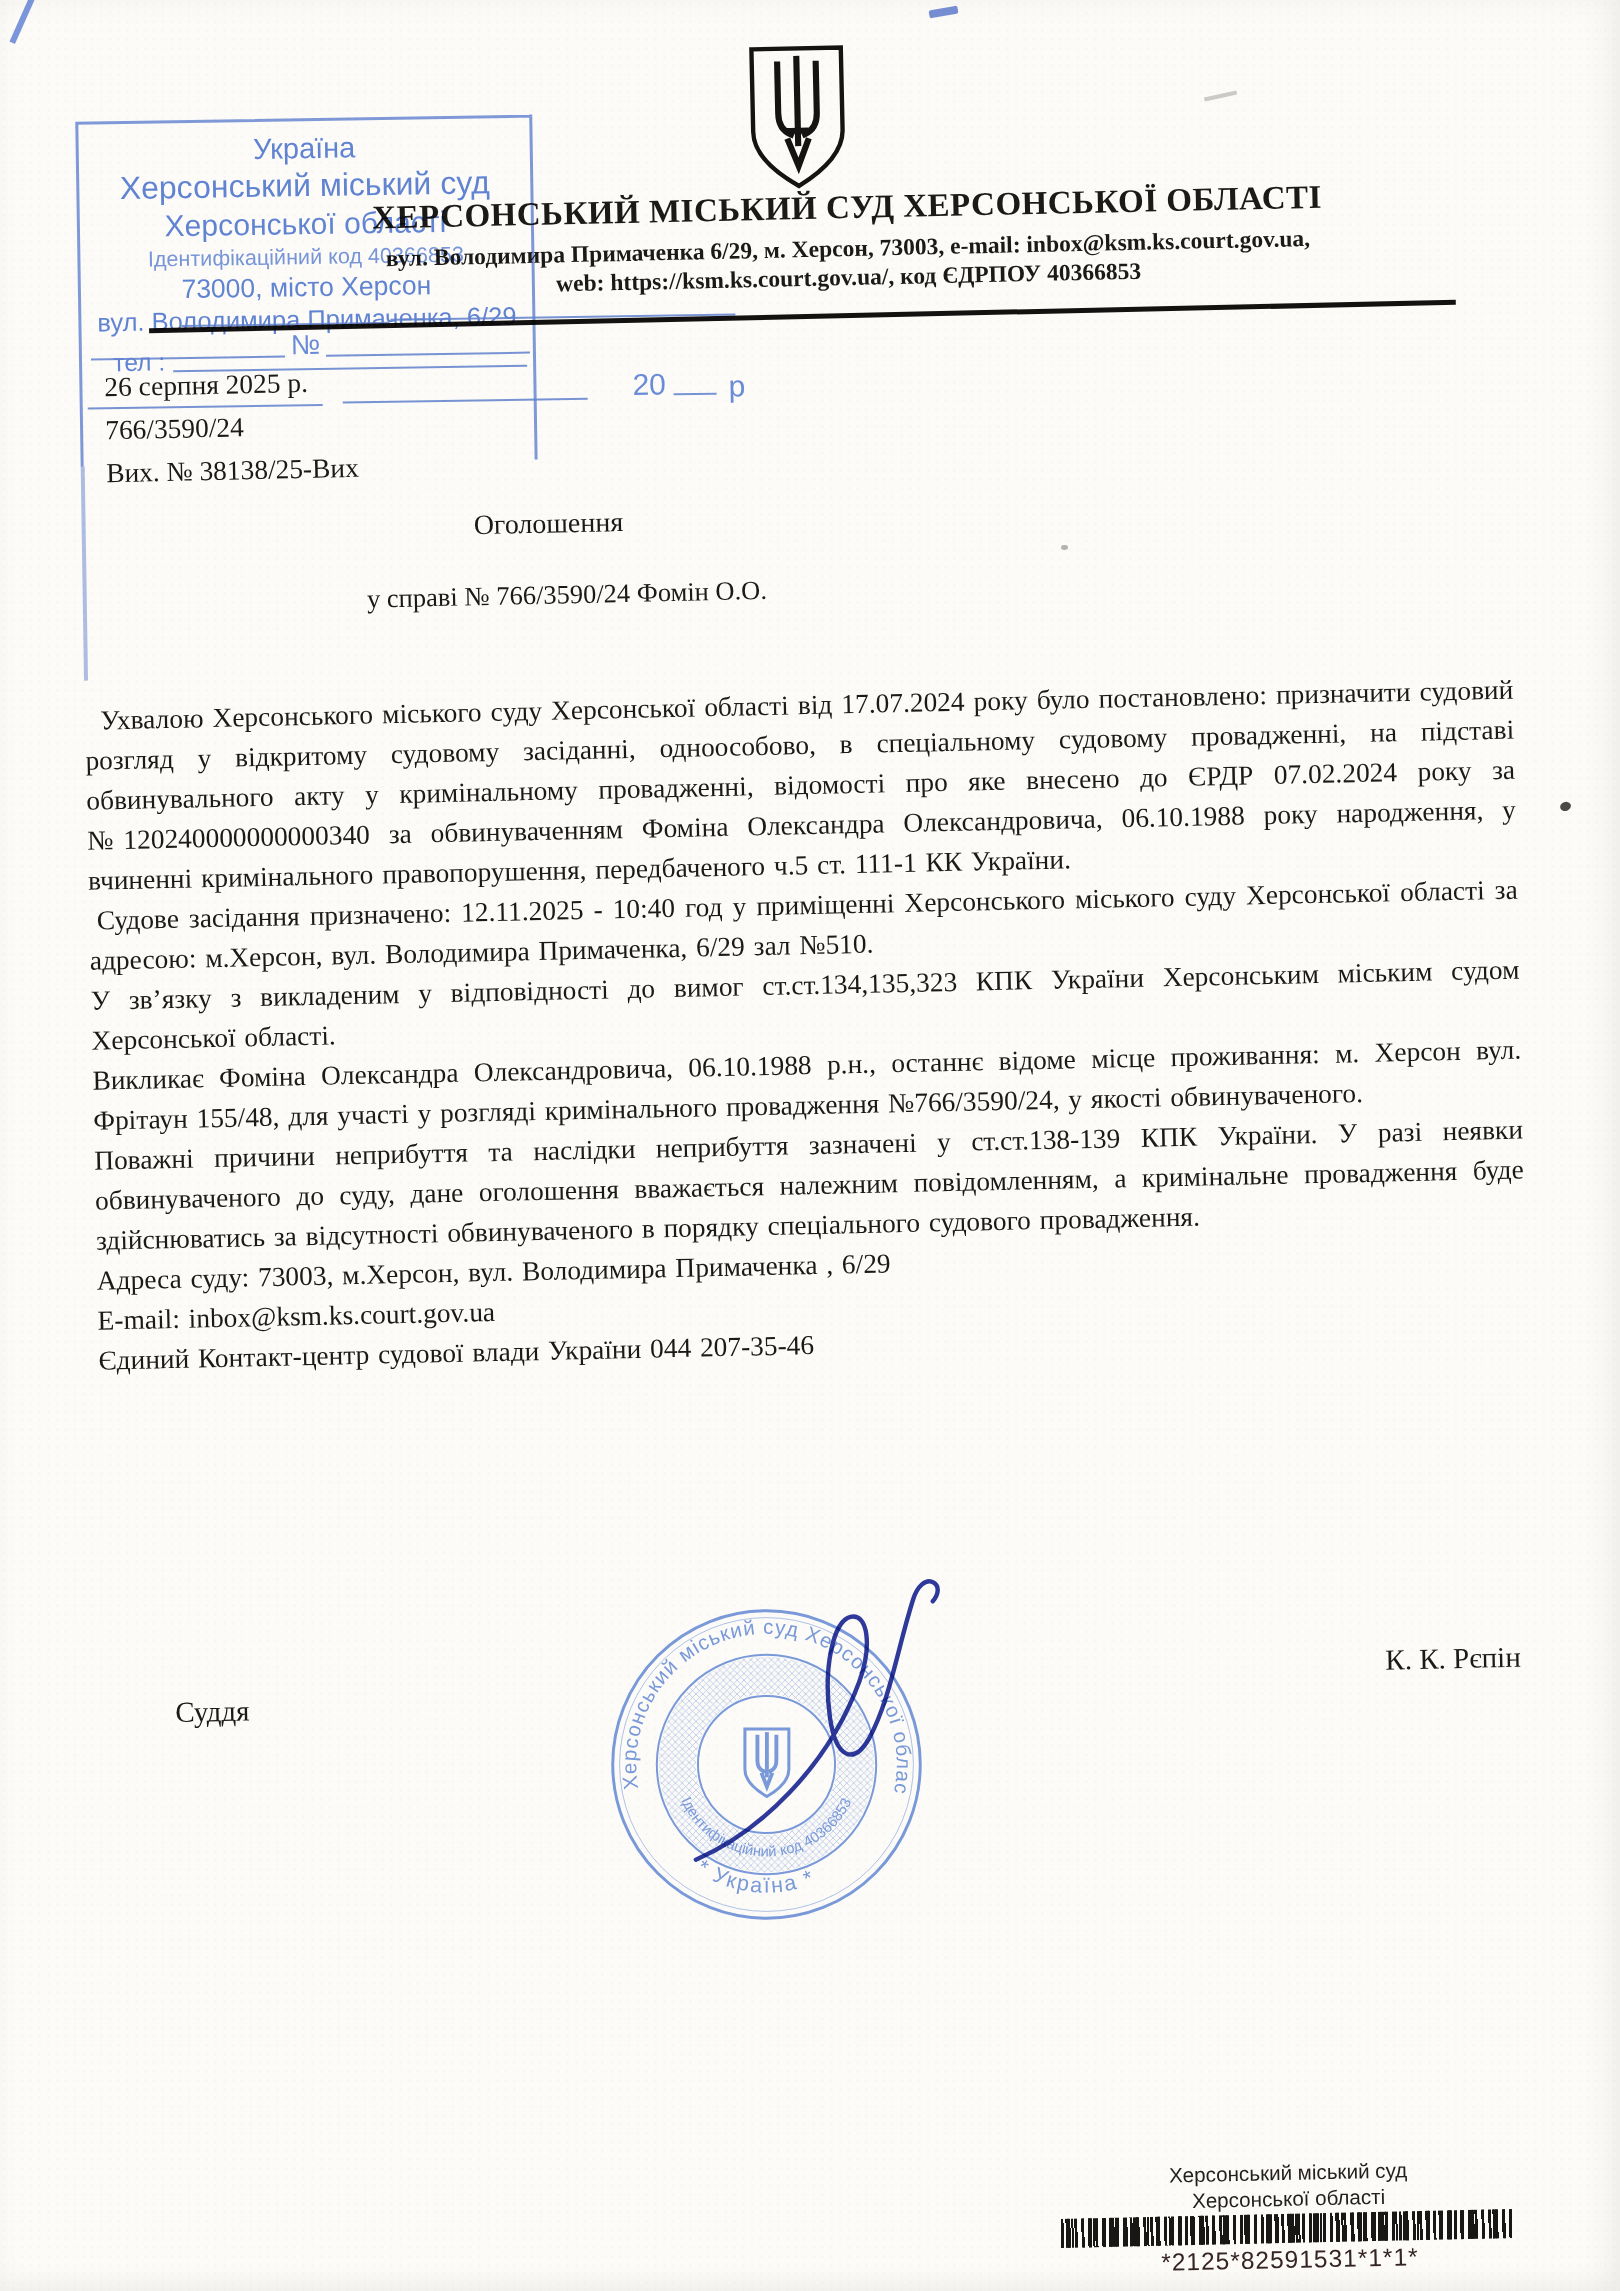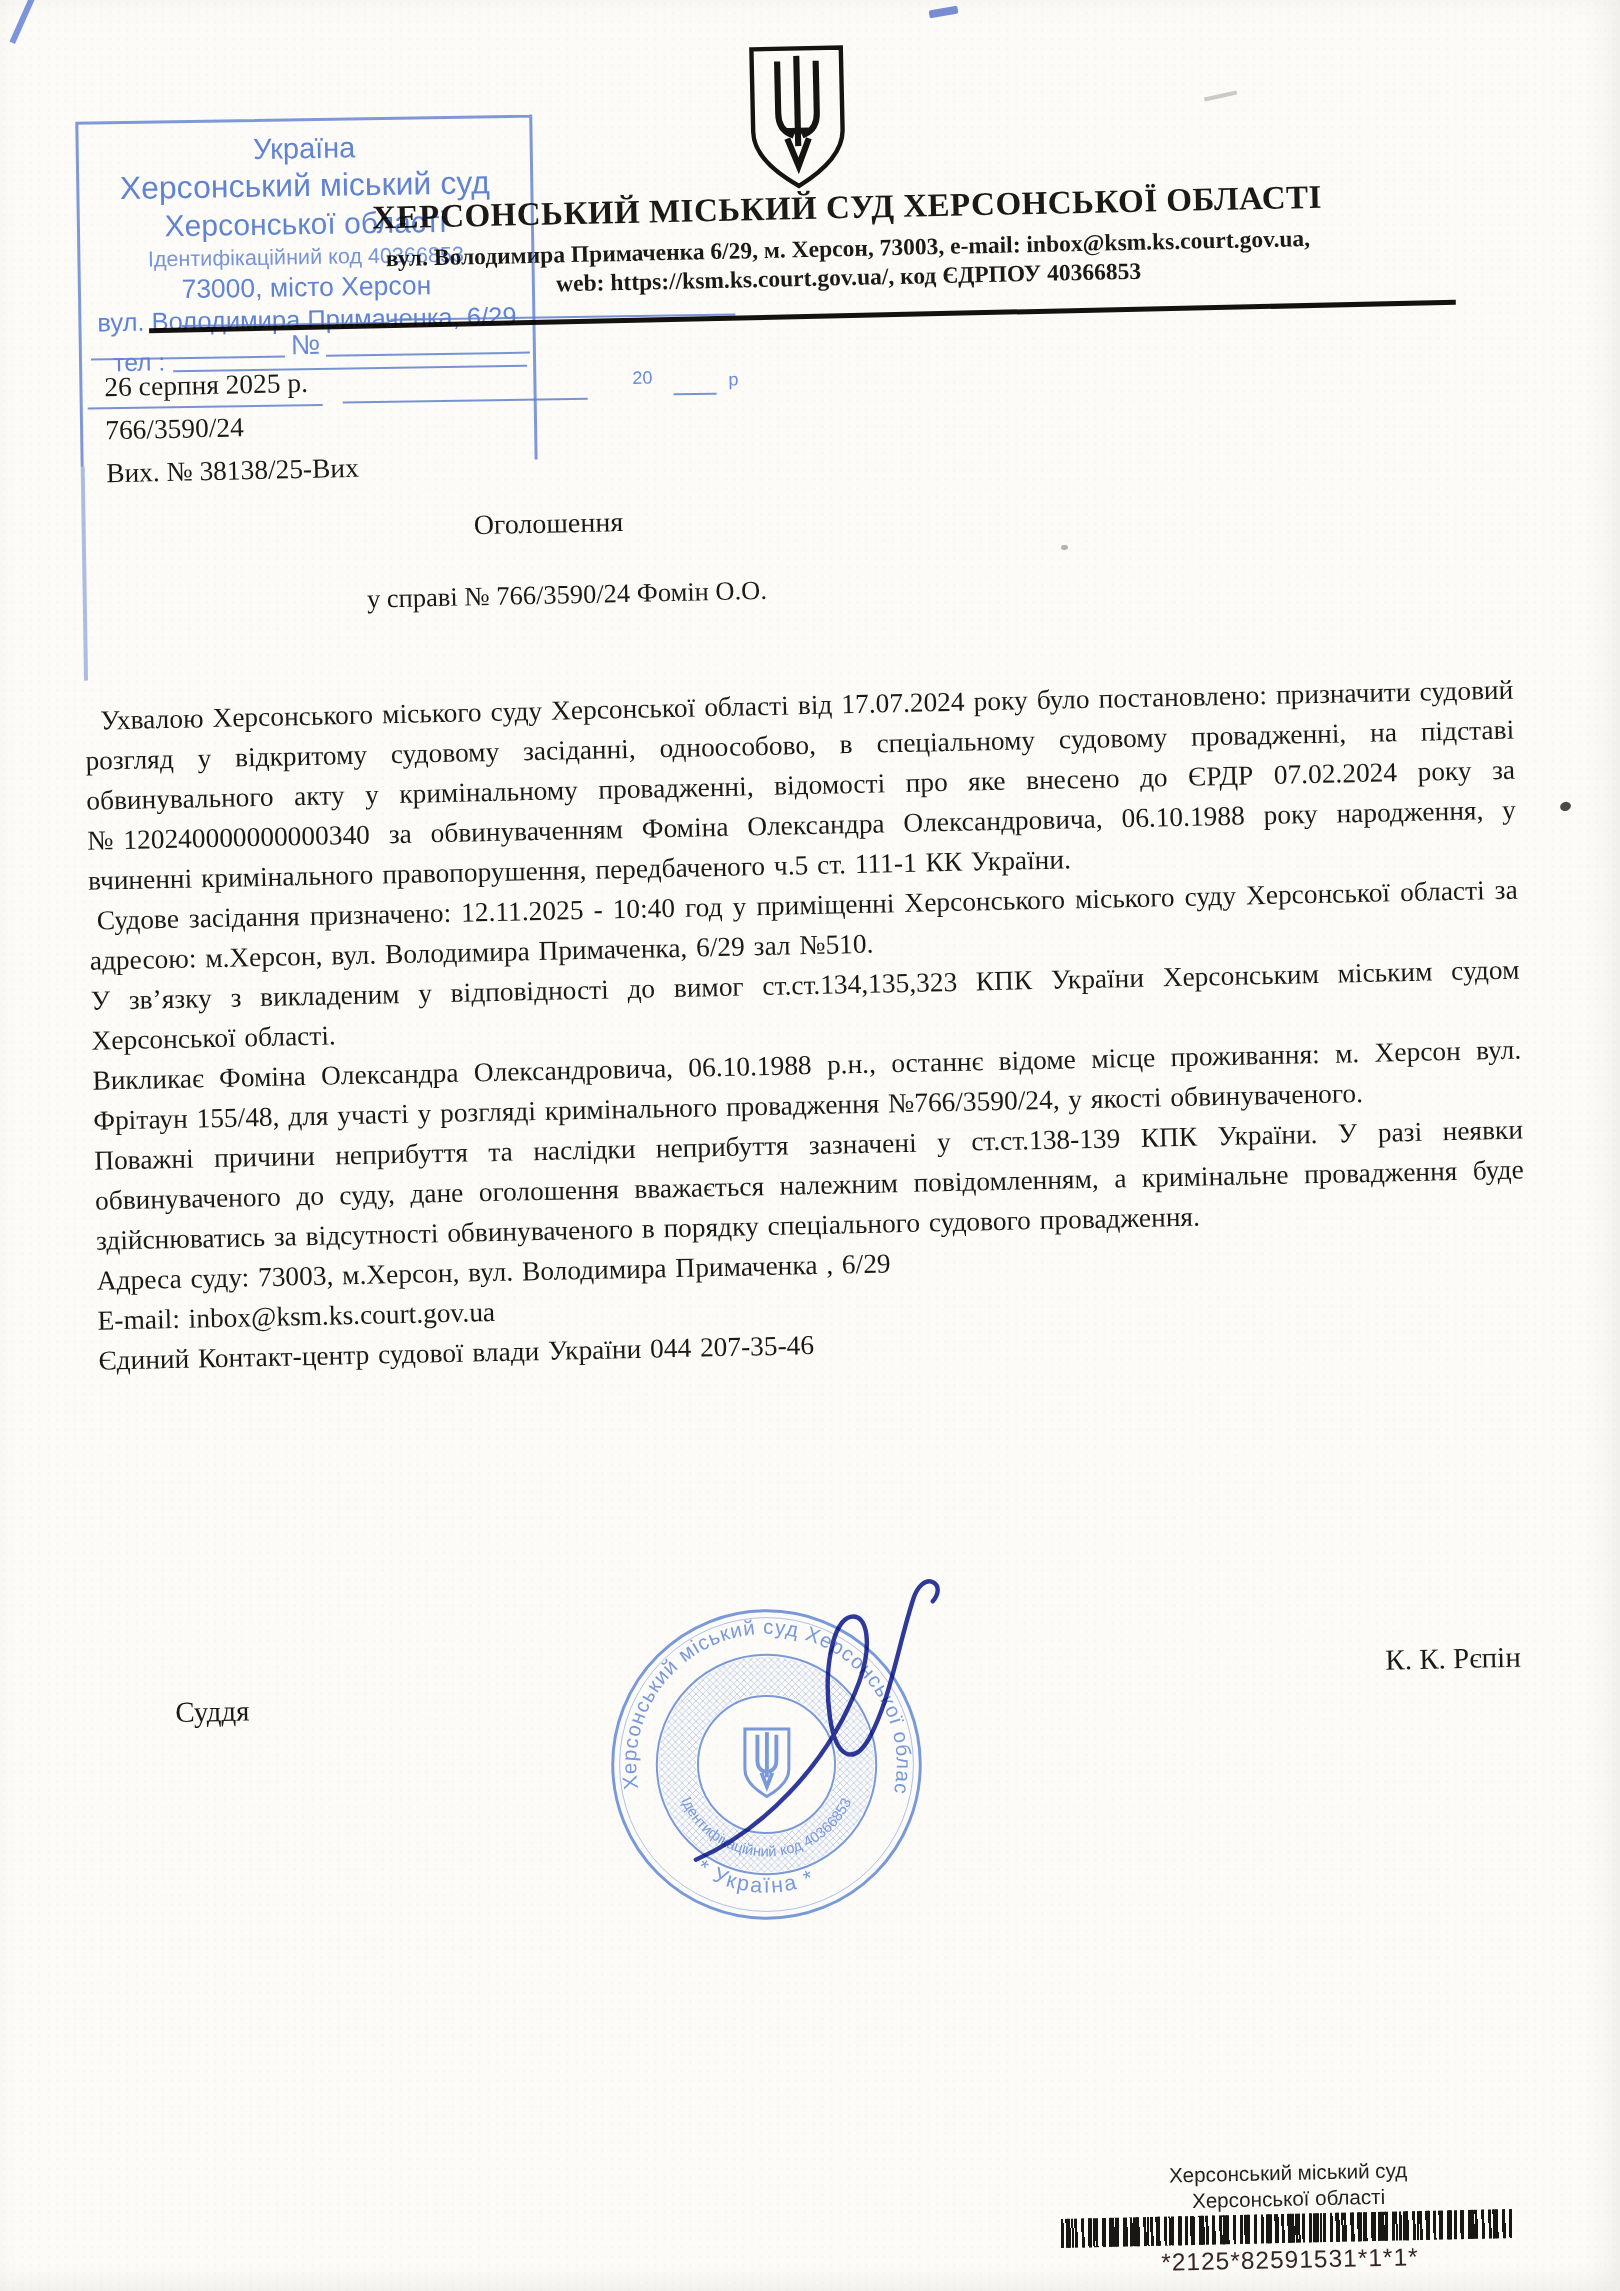--- a/index.html
+++ b/index.html
@@ -35,21 +35,21 @@
   .st-tel .bline{flex:1;margin-left:7.8px;margin-bottom:3.9px;}
   .stamp-ext{position:absolute;left:78px;top:463px;width:3.9px;height:214px;background:rgba(98,130,212,.5);}
   .fl{position:absolute;border-bottom:2.9px solid rgba(98,130,212,.85);}
   .fl1{left:181px;top:323px;width:208px;}
   .fl2{left:390px;top:320px;width:345px;}
   .fl3{left:90px;top:355px;width:194px;}
   .fl4{left:325px;top:355px;width:204px;}
   .fl5{left:86px;top:404px;width:235px;}
   .fl6{left:341px;top:402px;width:245px;}
   .fl7{left:672px;top:399px;width:43px;}
-  .ftx{position:absolute;font-size:18px;color:#6b8ede;}
+  .ftx{position:absolute;font-size:30px;color:#6b8ede;}
   .f-no{left:290px;top:329px;font-size:27.4px;}
   .f-20{left:631px;top:373px;}
   .f-r{left:727px;top:376px;}
 
   
   .skew{left:0;top:0;width:100%;height:100%;transform:rotate(-1.25deg);transform-origin:810px 686px;z-index:2;}
   .emblem{left:755px;top:43px;width:110px;height:149px;}
   .hdr{left:294px;top:190px;width:1127px;text-align:center;}
   .hdr-title{font-size:33px;font-weight:bold;line-height:37px;letter-spacing:0.5px;}
   .hdr-a1{font-size:23.5px;font-weight:bold;line-height:29px;margin-top:7.8px;}

